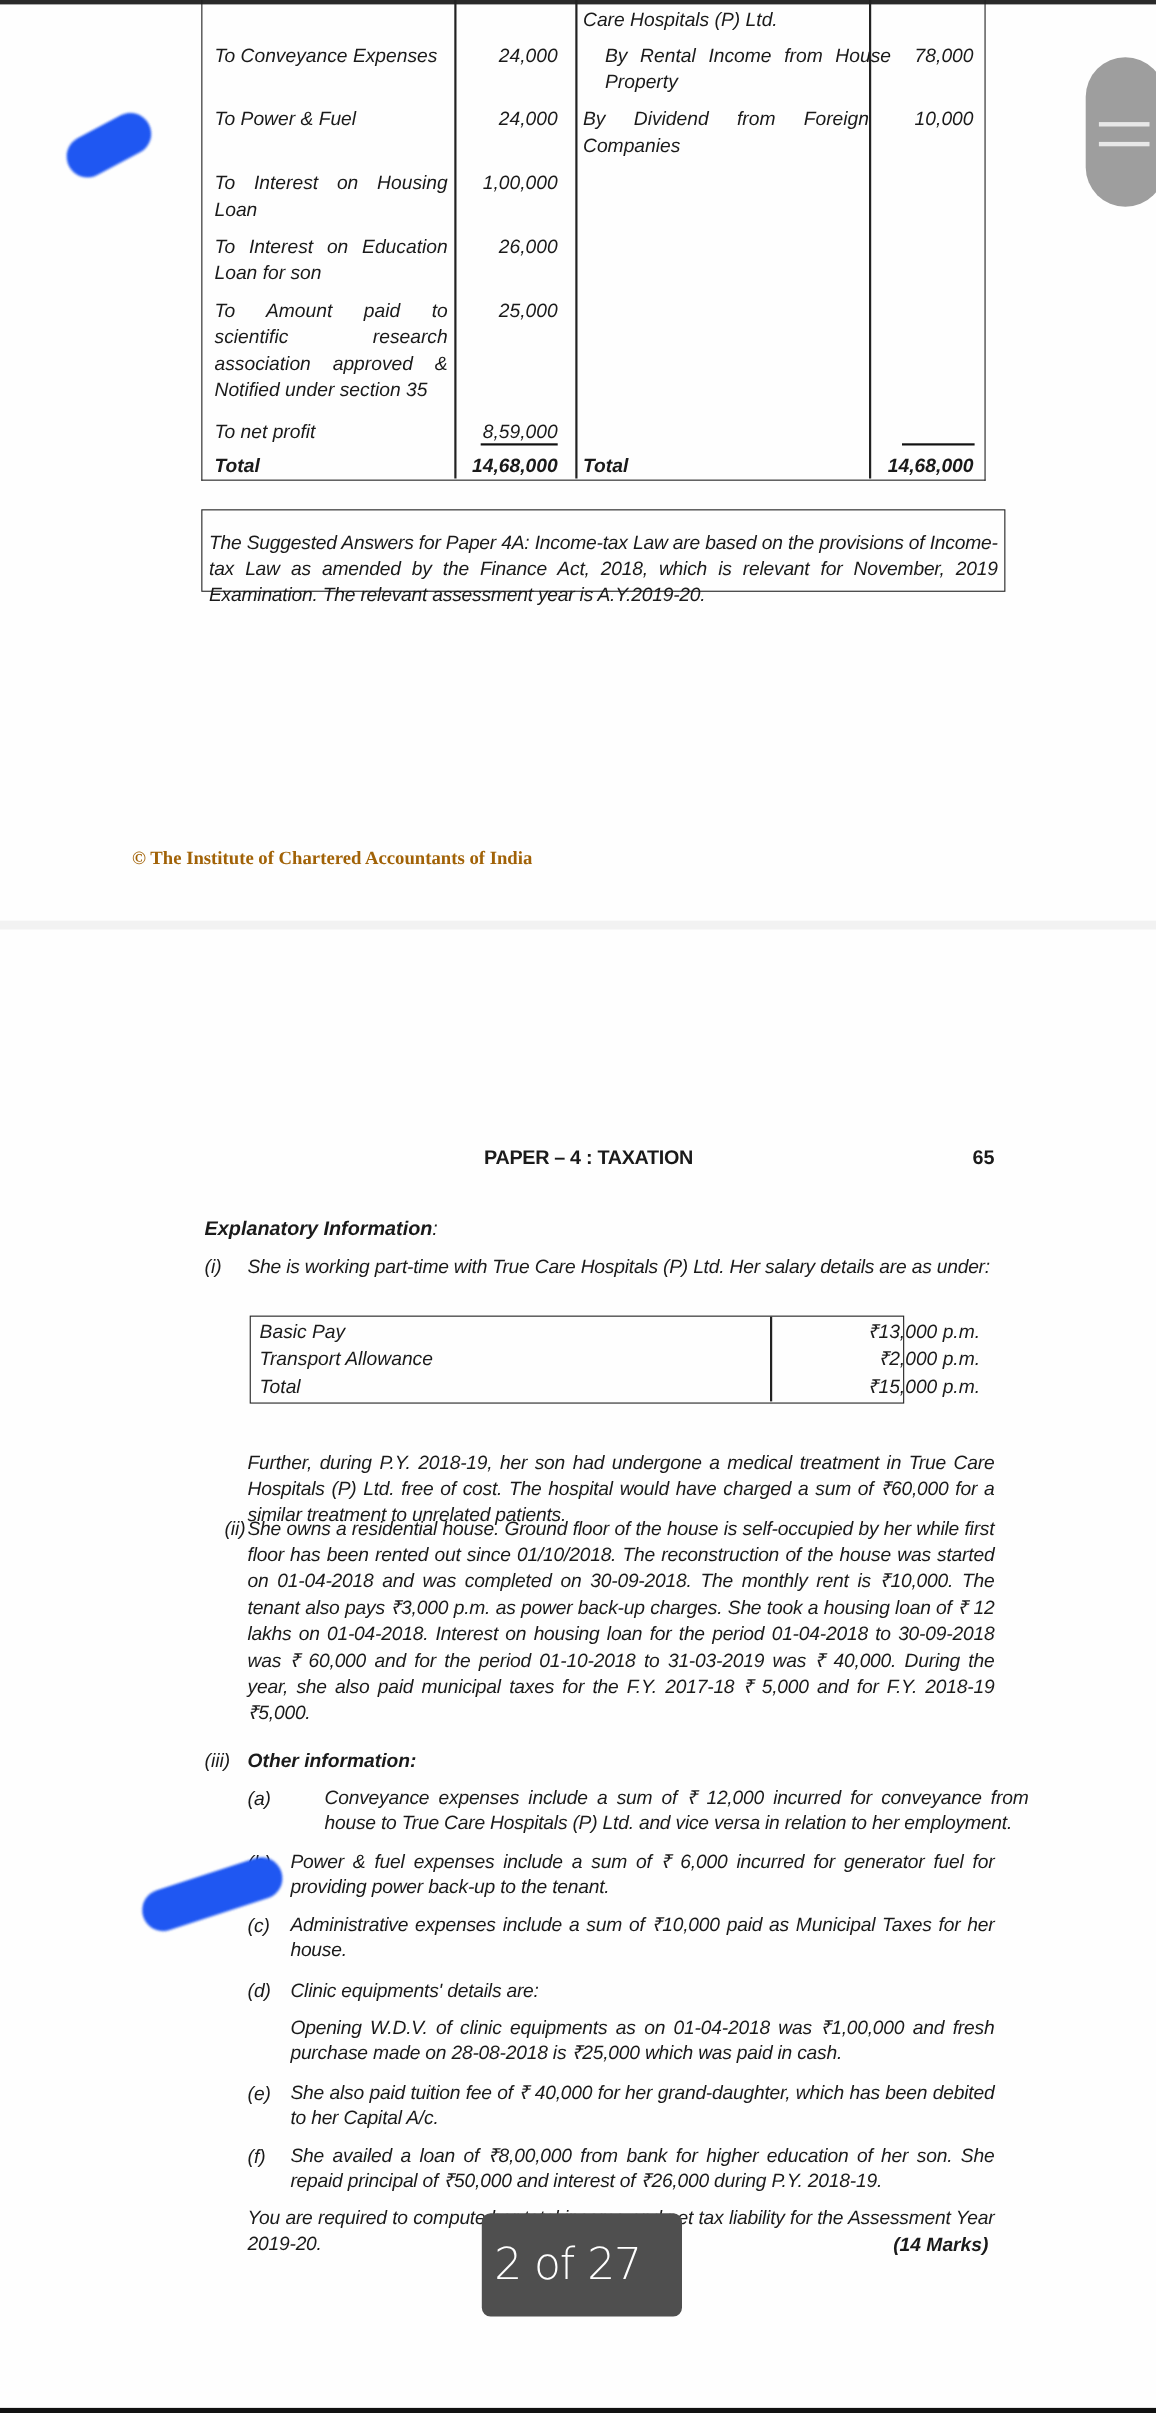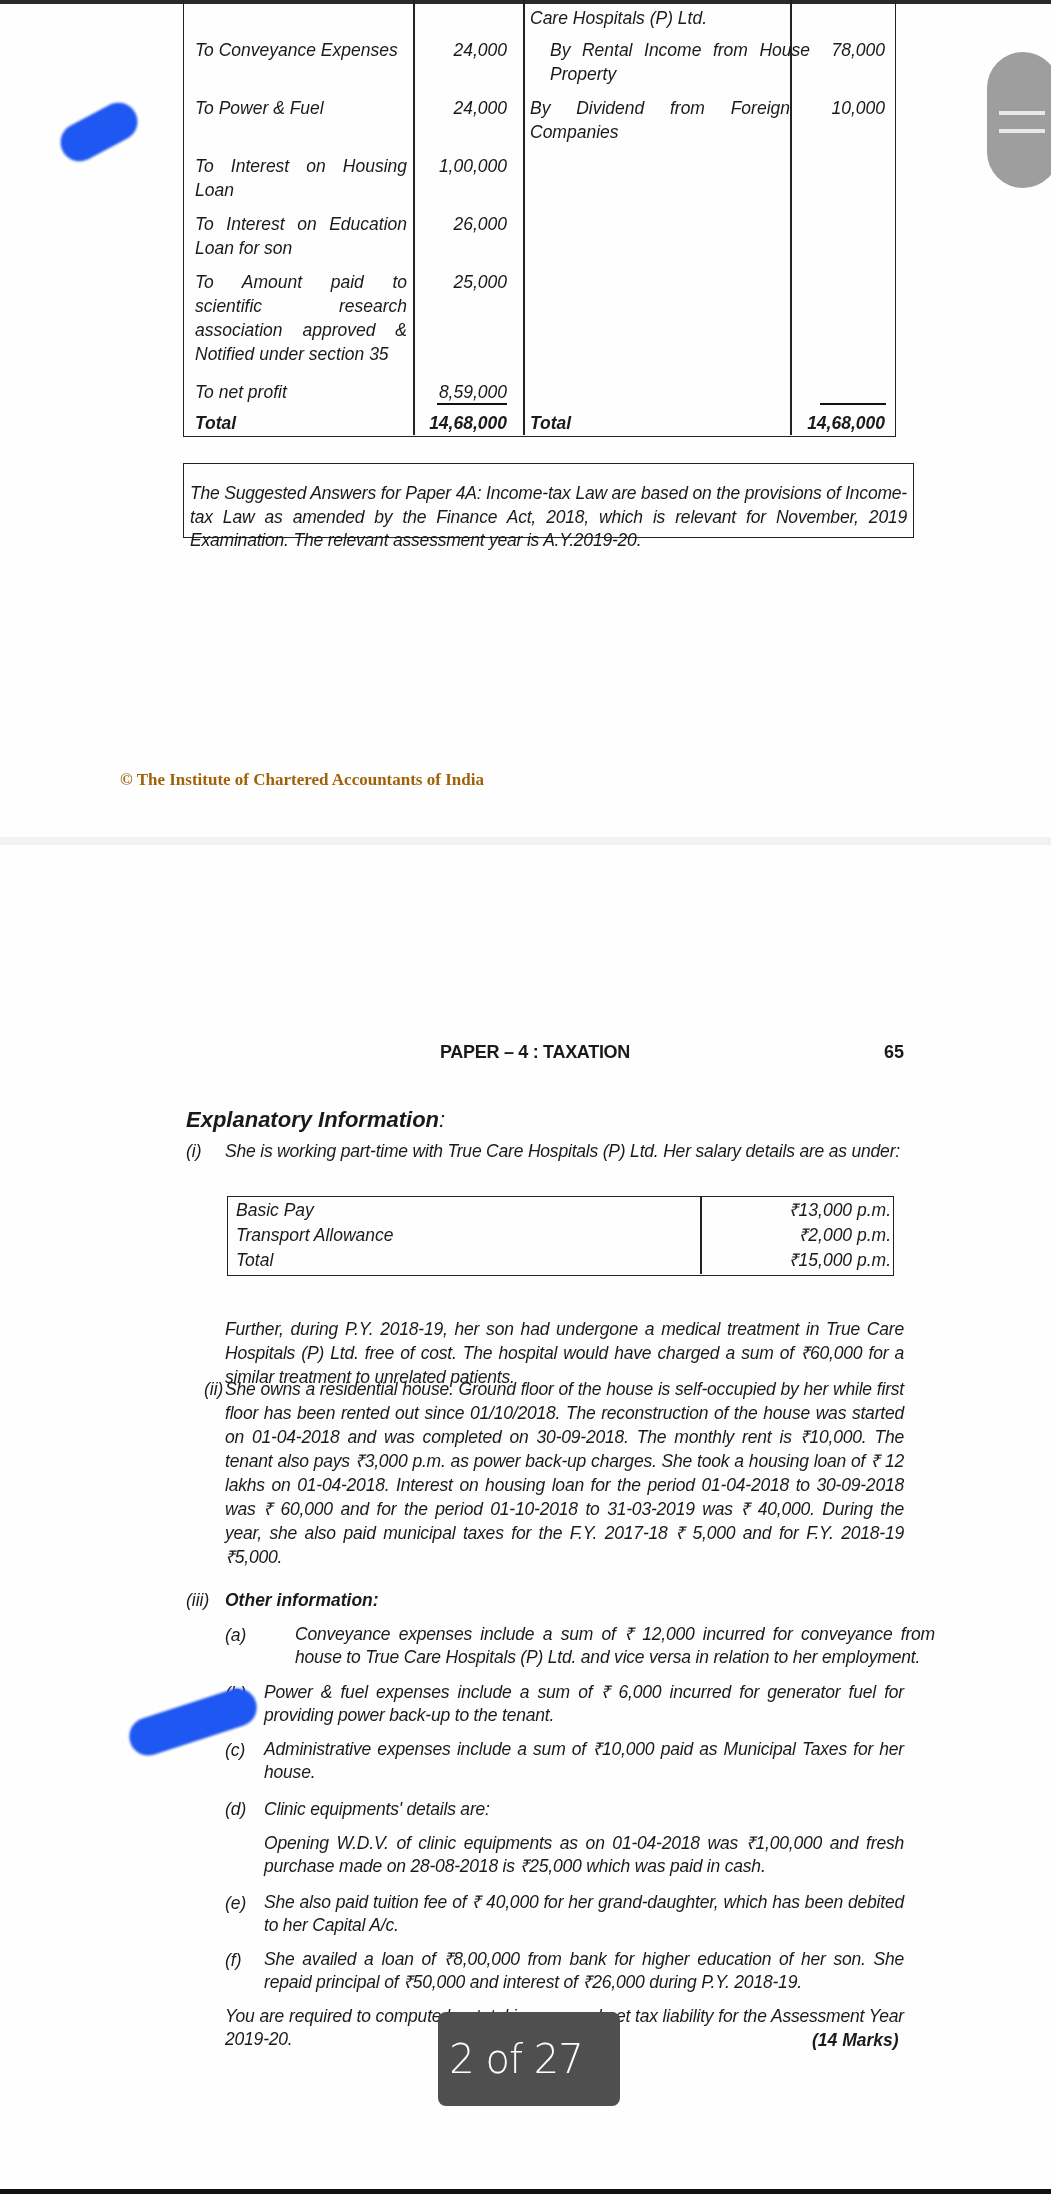--- a/index.html
+++ b/index.html
@@ -17,26 +17,26 @@
   .pl-amt { width:90px; text-align:right; }
   .pl-right { left:346px; width:260px; text-align:justify; text-align-last:left; }
   .bold { font-weight:bold; }
   .ul-line { position:absolute; height:2px; background:#111; }
 
   .note-box { position:absolute; left:183px; top:463px; width:731px; height:75px; border:1.5px solid #222; box-sizing:border-box; padding:18px 6px; font-size:17.5px; line-height:23.5px; font-style:italic; text-align:justify; letter-spacing:-0.2px; }
   .copyright { position:absolute; left:120px; top:770px; font-family:"Liberation Serif", serif; font-weight:bold; font-size:17px; color:#a16207; }
 
   .paper-head { position:absolute; left:440px; top:1042px; font-weight:bold; font-size:18px; letter-spacing:-0.3px; }
   .page-num { position:absolute; left:884px; top:1042px; font-weight:bold; font-size:18px;text-align:center; }
-  .expl { position:absolute; left:186px; top:1107px; font-weight:bold; font-style:italic; font-size:22px; }
+  .expl { position:absolute; left:186px; top:1107px; font-weight:bold; font-style:italic; font-size:18px; }
 
   .item-label { position:absolute; font-style:italic; font-size:17.5px; line-height:24px; }
   .para { position:absolute; }
 
-  .salary-table { position:absolute; left:227px; top:1196px; width:667px; height:80px; border:1.5px solid #222; box-sizing:border-box; }
+  .salary-table { position:absolute; left:227px; top:1196px; width:595px; height:80px; border:1.5px solid #222; box-sizing:border-box; }
   .salary-div { position:absolute; left:472px; top:0; width:1.5px; height:77px; background:#222; }
   .sal-row { position:absolute; left:8px; width:655px; font-size:17.5px; font-style:italic; line-height:24px; }
   .sal-row .lbl { position:absolute; left:0; }
   .sal-row .val { position:absolute; right:0; }
 
   .pill { position:absolute; left:438px; top:2012px; width:182px; height:94px; background:#4f4f4f; border-radius:8px; }
   .pill-text { position:absolute; left:0; top:24px; width:156px; text-align:center; color:#fff; font-size:40px; font-family:"DejaVu Sans", sans-serif; font-weight:300; letter-spacing:-1px; }
 
   .scroll-handle { position:absolute; left:987px; top:52px; width:72px; height:136px; background:#9e9e9e; border-radius:36px; }
   .scroll-grip { position:absolute; left:12px; width:46px; height:4px; background:#e8e8e8; }

